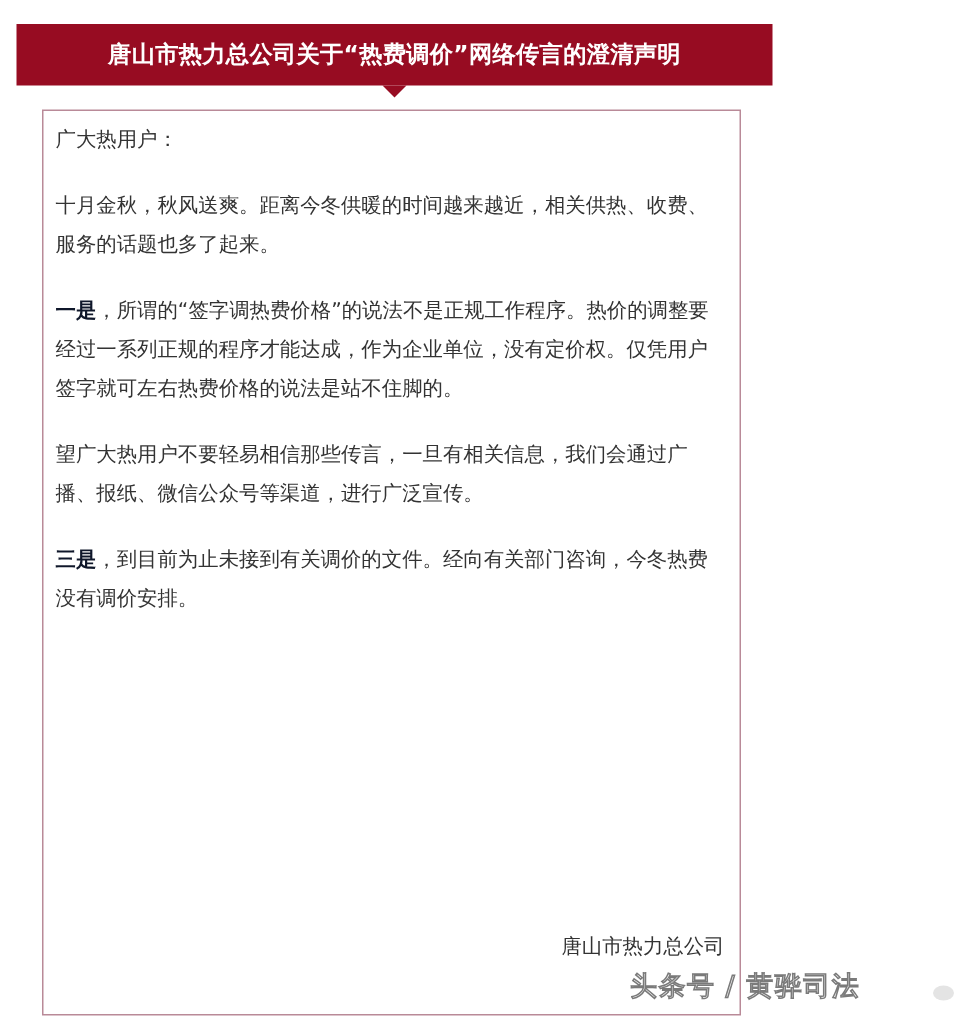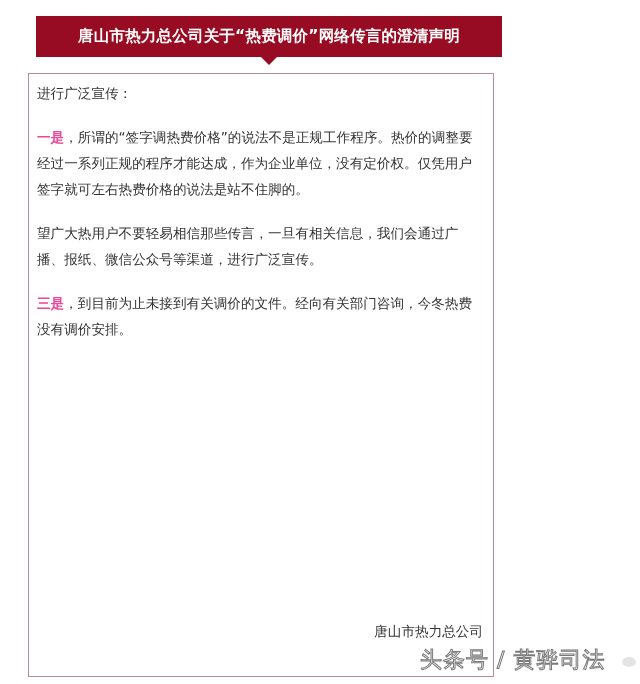--- a/index.html
+++ b/index.html
@@ -8,54 +8,55 @@
       font-family: "DejaVu Sans", "Liberation Sans", sans-serif; color: #333333;
     }
     .banner {
       position: absolute; left: 28px; top: 16px; width: 466px; height: 41px;
       background: #970c22; color: #ffffff; text-align: center;
       font-weight: bold; font-size: 15.5px; line-height: 41px; letter-spacing: 0.2px;
       width: 466px;
     }
     .banner { width: 466px; left: 28px; }
     .banner { width: calc(494px - 28px); }
-    .banner-wrap { position: absolute; left: 36px; top: 16px; width: 466px; }
+    .banner-wrap { position: absolute; left: 11px; top: 16px; width: 504px; }
     .banner { position: relative; left: 0; top: 0; width: 100%; }
     .banner-arrow {
       position: absolute; left: 50%; bottom: -8px; margin-left: -8px;
       width: 0; height: 0; border-left: 8px solid transparent; border-right: 8px solid transparent;
       border-top: 8px solid #970c22;
     }
     .card {
       position: absolute; left: 28px; top: 73px; width: 464px; height: 602px;
       border: 1px solid #b98a98; background: #ffffff;
     }
     .content { position: absolute; left: 8px; top: 6px; width: 446px; font-size: 13.6px; line-height: 26px; }
     .para { margin: 0 0 18px 0; }
     .para.greeting { margin-bottom: 18px; }
-    .emph { color: #ec4899; font-weight: bold; }
+    .emph { color: #0f172a; font-weight: bold; }
     .signature { position: absolute; right: 10px; top: 546px; font-size: 13.6px; line-height: 22px; }
     .date { color: #555; }
     .watermark {
-      position: absolute; left: 420px; top: 645px; font-size: 22px; color: #ffffff;
+      position: absolute; left: 420px; top: 645px; font-size: 18px; color: #ffffff;
       -webkit-text-stroke: 1px #7a7a7a; letter-spacing: 1px; font-family: "DejaVu Sans", sans-serif;
     }
     .wm-icon { position:absolute; left: 622px; top: 657px; width: 14px; height: 10px; border-radius: 50%; background: #d9d9d9; opacity: 0.7; }
   </style>
 </head>
 <body>
 
 <div class="banner-wrap">
   <div class="banner">唐山市热力总公司关于“热费调价”网络传言的澄清声明</div>
   <div class="banner-arrow"></div>
 </div>
 
 <div class="card">
   <div class="content">
-    <p class="para greeting">进行广泛宣传：</p>
+    <p class="para greeting">广大热用户：</p>
+    <p class="para">十月金秋，秋风送爽。距离今冬供暖的时间越来越近，相关供热、收费、服务的话题也多了起来。</p>
     <p class="para">
       <span class="emph">一是</span><span>，所谓的“签字调热费价格”的说法不是正规工作程序。热价的调整要经过一系列正规的程序才能达成，作为企业单位，没有定价权。仅凭用户签字就可左右热费价格的说法是站不住脚的。</span>
     </p>
     <p class="para">望广大热用户不要轻易相信那些传言，一旦有相关信息，我们会通过广播、报纸、微信公众号等渠道，进行广泛宣传。</p>
     <p class="para">
       <span class="emph">三是</span><span>，到目前为止未接到有关调价的文件。经向有关部门咨询，今冬热费没有调价安排。</span>
     </p>
   </div>
   <div class="signature">
     <div>唐山市热力总公司</div>

